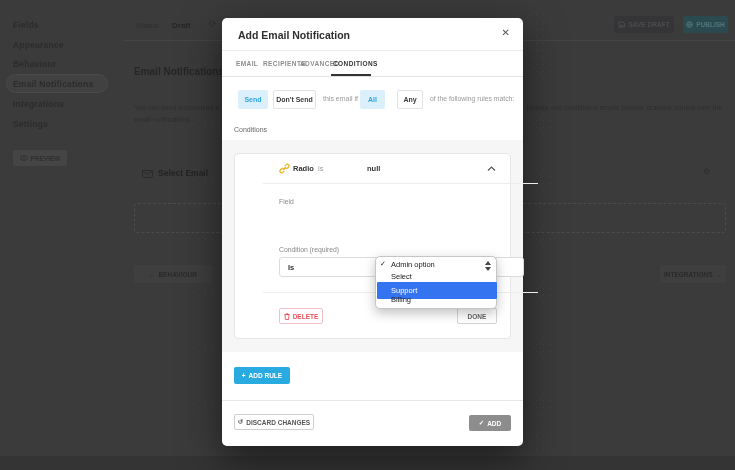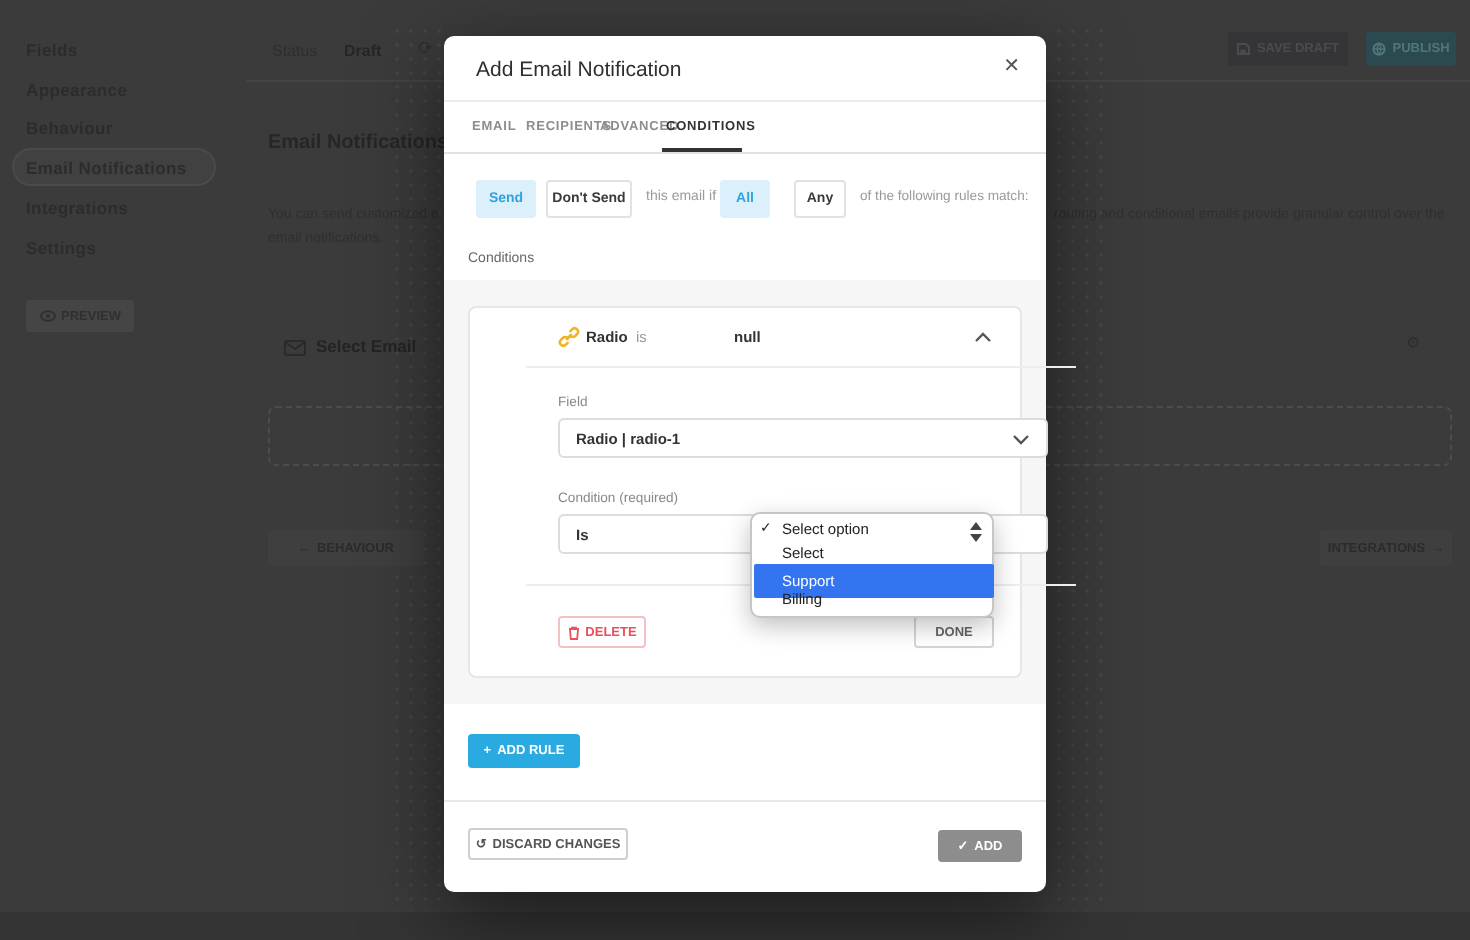--- a/index.html
+++ b/index.html
@@ -37,21 +37,21 @@
   .dashed-box { left:134px; top:203px; width:592px; height:30px; border:1px dashed #4c4c4c; border-radius:4px; }
   .nav-btn { top:265px; height:18px; background:#3f3f3f; border-radius:2px; color:#2b2b2b;
              font-size:6.5px; font-weight:bold; display:flex; align-items:center; justify-content:center; gap:3px; }
   .nav-behaviour { left:134px; width:78px; }
   .nav-integrations { left:660px; width:66px; }
 
   
   .modal { position:absolute; left:222px; top:18px; width:301px; height:428px; background:#fff; border-radius:5px;
            box-shadow:0 12px 40px rgba(0,0,0,.55); }
   .m-abs { position:absolute; }
-  .m-title { left:16px; top:11px; font-size:10.5px; font-weight:normal; color:#2f2f2f; }
+  .m-title { left:16px; top:11px; font-size:10.5px; font-weight:bold; color:#2f2f2f; }
   .m-close { right:13px; top:9px; font-size:10px; color:#555; cursor:pointer; }
   .m-hdr-line { left:0; top:32px; width:301px; height:1px; background:#ececec; }
   .m-tab { top:42px; font-size:6.5px; font-weight:bold; letter-spacing:.4px; color:#8d8d8d; cursor:pointer; }
   .m-tab.active { color:#333; }
   .m-tab-underline { left:109px; top:56px; width:40px; height:2px; background:#333; }
   .m-tabs-line { left:0; top:58px; width:301px; height:1px; background:#e2e2e2; }
 
   .pill-btn { height:19px; border-radius:2px; font-size:7px; font-weight:bold; display:flex; align-items:center; justify-content:center; cursor:pointer; }
   .pill-on { background:#dcf0fb; color:#2fa5e0; }
   .pill-off { background:#fff; border:1px solid #e2e2e2; color:#3a3a3a; }
@@ -209,28 +209,20 @@
       <span class="c-abs rs-field">Radio</span>
       <span class="c-abs rs-op">is</span>
       <span class="c-abs rs-val">null</span>
       <div class="c-abs" style="right:14px;top:12px;">
         <svg width="9" height="6" viewBox="0 0 9 6">
             <path d="M1 4.5L4.5 1L8 4.5" fill="none" stroke="#555" stroke-width="1.2"></path>
           </svg>
       </div>
 
       <div class="c-abs form-label" style="left:16px;top:44px;">Field</div>
-      <div class="c-abs sel sel-field">
-        <span>Radio | radio-1</span>
-        <span class="sel-chev">
-            <svg width="9" height="6" viewBox="0 0 9 6">
-              <path d="M1 1l3.5 3.5L8 1" fill="none" stroke="#555" stroke-width="1.2"></path>
-            </svg>
-          </span>
-      </div>
 
       <div class="c-abs form-label" style="left:16px;top:92px;">Condition (required)</div>
       <div class="c-abs sel sel-is">
         <span>Is</span>
         <span class="sel-chev">
             <svg width="9" height="6" viewBox="0 0 9 6">
               <path d="M1 1l3.5 3.5L8 1" fill="none" stroke="#555" stroke-width="1.2"></path>
             </svg>
           </span>
       </div>
@@ -244,21 +236,21 @@
             </svg>
           </span>
         <span>DELETE</span>
       </div>
       <div class="c-abs btn-done">DONE</div>
     </div>
 
     <div class="dropdown">
       <div class="dd-row" style="top:3px;">
         <span class="dd-check">✓</span>
-        <span>Select option</span>
+        <span>Admin option</span>
       </div>
       <div class="dd-row" style="top:14.5px;">Select</div>
       <div class="dd-row dd-hl">Support</div>
       <div class="dd-row" style="top:38px;">Billing</div>
       <div class="dd-stepper">
           <div class="up"></div>
           <div class="dn"></div>
         </div>
     </div>
 

